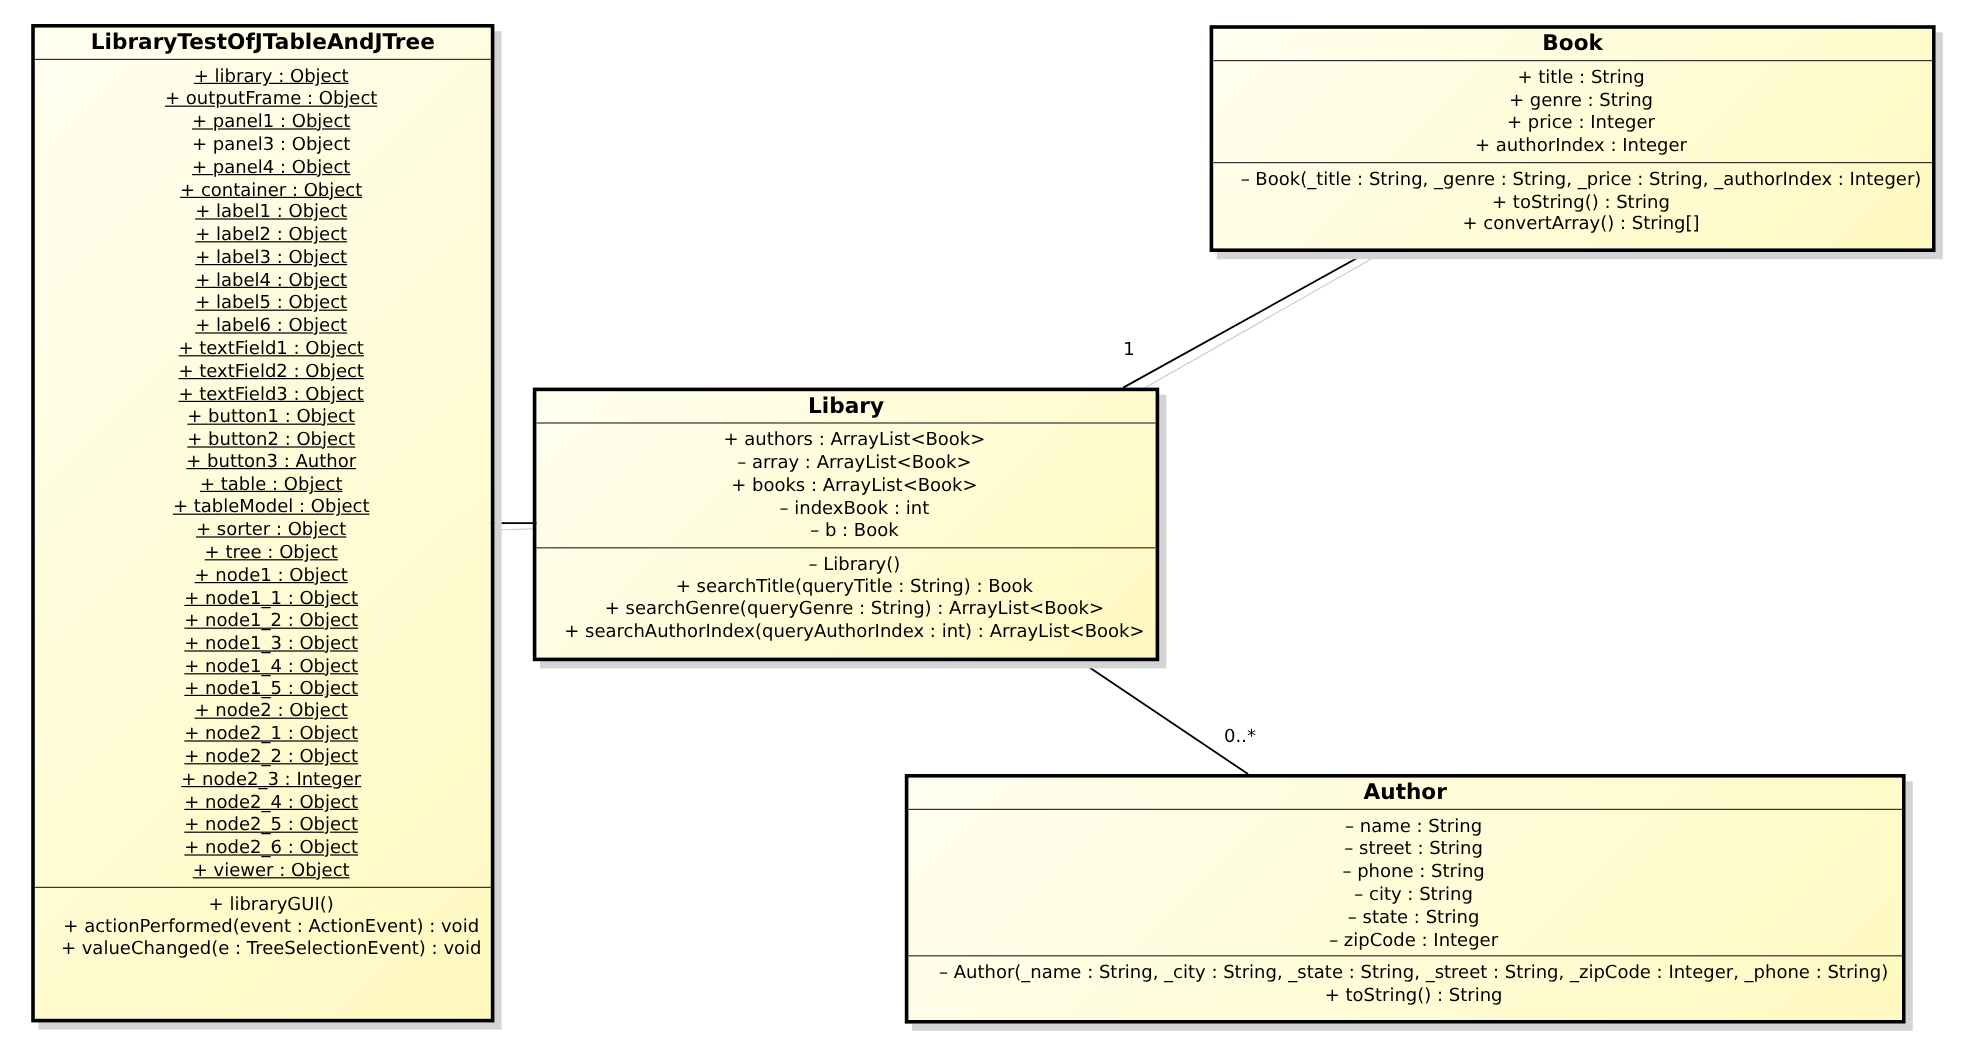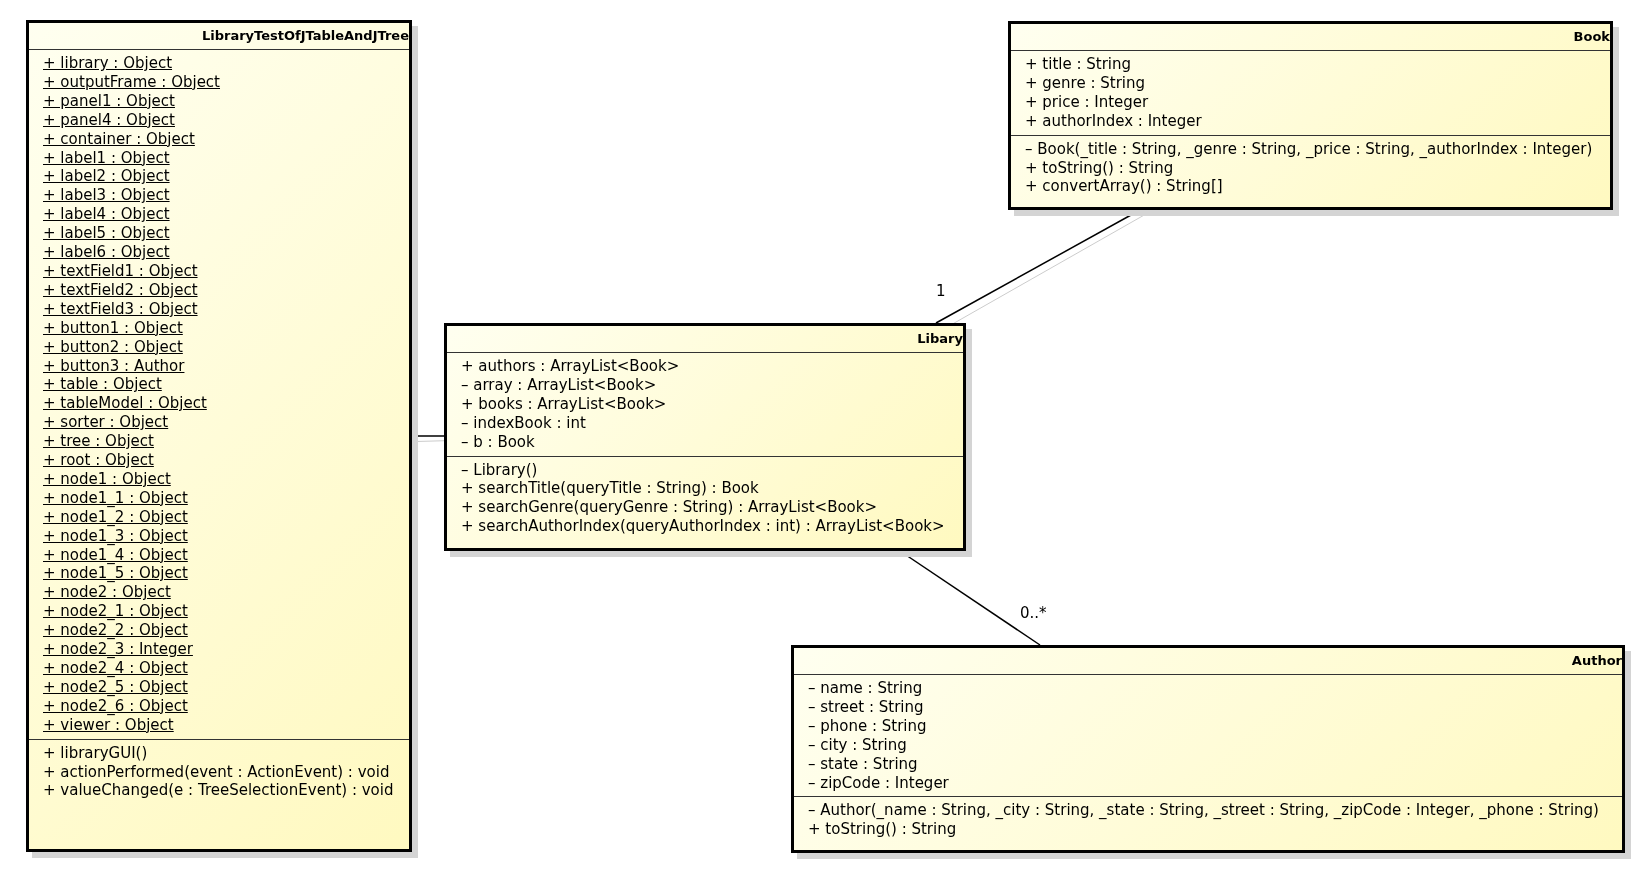--- a/index.html
+++ b/index.html
@@ -6,25 +6,25 @@
   body { width: 1643px; height: 881px; position: relative; overflow: hidden;
          font-family: "DejaVu Sans", sans-serif; color: #000; }
   .cls {
     position: absolute;
     border: 3px solid #000;
     background: linear-gradient(135deg, #fffff0 0%, #fffcd8 50%, #fff9c0 100%);
     box-shadow: 6px 6px 0 #d4d4d4;
     box-sizing: border-box;
   }
   .cls .hdr {
-    font-weight: bold; font-size: 13px; text-align: right;
+    font-weight: bold; font-size: 18px; text-align: center;
     height: 26px; line-height: 26px;
     border-bottom: 1.5px solid #333;
   }
-  .cls .sec { padding: 4px 0 4px 14px; font-size: 15px; line-height: 18.9px; white-space: nowrap; }
+  .cls .sec { padding: 4px 0 4px 14px; font-size: 15px; line-height: 18.9px; white-space: nowrap; text-align: center; }
   .cls .sec + .sec { border-top: 1.5px solid #333; }
   .u { text-decoration: underline; }
   .row { display: block; }
   svg.edges { position: absolute; left: 0; top: 0; width: 1643px; height: 881px; }
   .mult { position: absolute; font-size: 15px; }
 </style>
 </head>
 <body>
 
 <svg class="edges">
@@ -43,39 +43,39 @@
 <div class="mult" style="left:1091px; top:190px; font-size:14px;">0..*</div>
 <div class="mult" style="left:925px; top:536px; font-size:13px;">1</div>
 <div class="mult" style="left:1020px; top:604px;">0..*</div>
 
 <div class="cls" id="cls-gui" style="left:26px; top:20px; width:386px; height:832px;">
   <div class="hdr">LibraryTestOfJTableAndJTree</div>
   <div class="sec" id="gui-attrs">
       <span class="row u">+ library : Object</span>
       <span class="row u">+ outputFrame : Object</span>
       <span class="row u">+ panel1 : Object</span>
+      <span class="row">+ panel3 : Object</span>
       <span class="row u">+ panel4 : Object</span>
       <span class="row u">+ container : Object</span>
       <span class="row u">+ label1 : Object</span>
       <span class="row u">+ label2 : Object</span>
       <span class="row u">+ label3 : Object</span>
       <span class="row u">+ label4 : Object</span>
       <span class="row u">+ label5 : Object</span>
       <span class="row u">+ label6 : Object</span>
       <span class="row u">+ textField1 : Object</span>
       <span class="row u">+ textField2 : Object</span>
       <span class="row u">+ textField3 : Object</span>
       <span class="row u">+ button1 : Object</span>
       <span class="row u">+ button2 : Object</span>
       <span class="row u">+ button3 : Author</span>
       <span class="row u">+ table : Object</span>
       <span class="row u">+ tableModel : Object</span>
       <span class="row u">+ sorter : Object</span>
       <span class="row u">+ tree : Object</span>
-      <span class="row u">+ root : Object</span>
       <span class="row u">+ node1 : Object</span>
       <span class="row u">+ node1_1 : Object</span>
       <span class="row u">+ node1_2 : Object</span>
       <span class="row u">+ node1_3 : Object</span>
       <span class="row u">+ node1_4 : Object</span>
       <span class="row u">+ node1_5 : Object</span>
       <span class="row u">+ node2 : Object</span>
       <span class="row u">+ node2_1 : Object</span>
       <span class="row u">+ node2_2 : Object</span>
       <span class="row u">+ node2_3 : Integer</span>
@@ -116,21 +116,21 @@
       <span class="row">– b : Book</span>
     </div>
   <div class="sec" id="library-ops">
       <span class="row">– Library()</span>
       <span class="row">+ searchTitle(queryTitle : String) : Book</span>
       <span class="row">+ searchGenre(queryGenre : String) : ArrayList&lt;Book&gt;</span>
       <span class="row">+ searchAuthorIndex(queryAuthorIndex : int) : ArrayList&lt;Book&gt;</span>
     </div>
 </div>
 
-<div class="cls" id="cls-author" style="left:791px; top:645px; width:834px; height:208px;">
+<div class="cls" id="cls-author" style="left:754px; top:645px; width:834px; height:208px;">
   <div class="hdr">Author</div>
   <div class="sec" id="author-attrs">
       <span class="row">– name : String</span>
       <span class="row">– street : String</span>
       <span class="row">– phone : String</span>
       <span class="row">– city : String</span>
       <span class="row">– state : String</span>
       <span class="row">– zipCode : Integer</span>
     </div>
   <div class="sec" id="author-ops">

